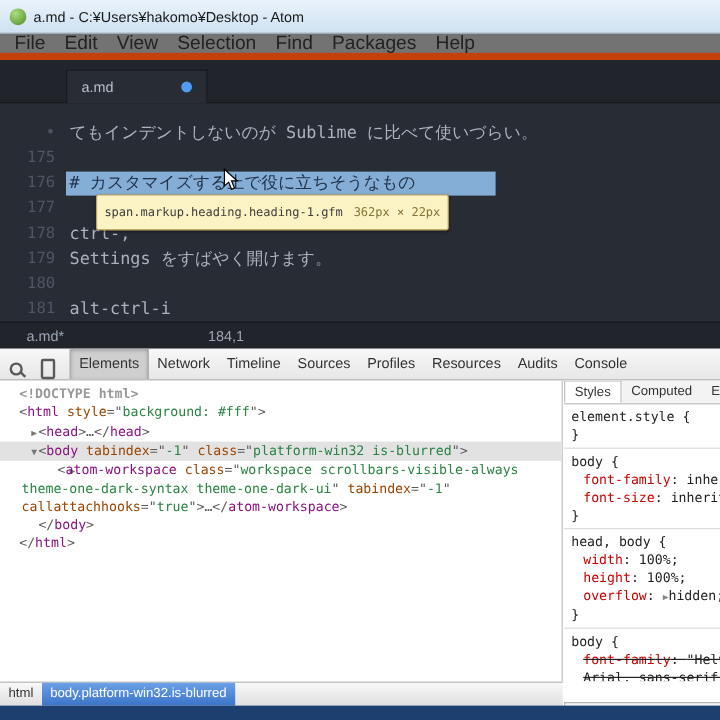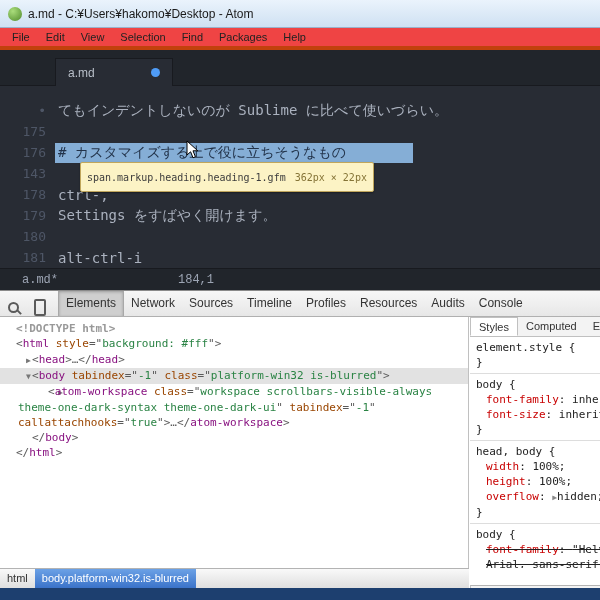--- a/index.html
+++ b/index.html
@@ -8,23 +8,23 @@
 
   
   .titlebar{position:absolute;left:0;top:0;width:600px;height:28px;
             background:linear-gradient(#eaf3fc,#cfe1f2);
             border-bottom:1px solid #9ab1c9;box-sizing:border-box;}
   .appicon{position:absolute;left:8px;top:7px;width:14px;height:14px;border-radius:50%;
            background:radial-gradient(circle at 35% 30%,#aadd7c,#4f8a2a);}
   .wintitle{position:absolute;left:28px;top:0;line-height:28px;font-size:12px;color:#1a1a1a;}
 
   
-  .menubar{position:absolute;left:0;top:28px;width:600px;height:22px;background:#ef4444;
-           border-bottom:4px solid #c2410c;box-sizing:border-box;display:flex;align-items:center;
-           padding-left:4px;font-size:11px;color:#222;}
+  .menubar{position:absolute;left:0;top:28px;width:600px;height:22px;background:#737373;
+           border-bottom:6px solid #c2410c;box-sizing:border-box;display:flex;align-items:center;
+           padding-left:4px;font-size:16px;color:#222;}
   .menu-item{padding:0 8px;line-height:21px;}
 
   
   .editor{position:absolute;left:0;top:50px;width:600px;height:240px;background:#282c34;}
   .tabbar{position:absolute;left:0;top:0;width:600px;height:36px;background:#21252b;
           border-bottom:1px solid #181a1f;box-sizing:border-box;}
   .tab{position:absolute;left:55px;top:8px;width:118px;height:28px;background:#282c34;
        border:1px solid #181a1f;border-bottom:none;box-sizing:border-box;
        display:flex;align-items:center;justify-content:space-between;padding:0 12px;
        color:#b8bfc9;font-size:12px;}
@@ -41,21 +41,21 @@
   .inspect-tooltip{position:absolute;left:80px;top:112px;height:20px;
                    background:#fcf3c5;border:1px solid #c0a65c;border-radius:2px;
                    box-shadow:0 1px 2px rgba(0,0,0,.35);
                    display:flex;align-items:center;gap:9px;padding:4px 6px;
                    font-family:"DejaVu Sans Mono",monospace;font-size:10px;white-space:nowrap;}
   .tt-sel{color:#3c3c3c;}
   .tt-size{color:#857437;}
 
   .ed-status{position:absolute;left:0;top:218px;width:600px;height:22px;background:#21252b;
              border-top:1px solid #181a1f;box-sizing:border-box;display:flex;align-items:center;
-             font-size:12px;color:#9da5b4;font-family:Liberation Mono, monospace;}
+             font-size:12px;color:#9da5b4;}
   .st-file{margin-left:22px;}
   .st-pos{margin-left:120px;}
 
   
   .devtools{position:absolute;left:0;top:290px;width:600px;height:298px;background:#fff;
             border-top:1px solid #8a8a8a;box-sizing:border-box;}
   .dt-toolbar{position:absolute;left:0;top:0;width:600px;height:26px;
               background:linear-gradient(#f7f7f7,#e7e7e7);border-bottom:1px solid #b0b0b0;
               box-sizing:border-box;display:flex;align-items:flex-end;padding-left:6px;}
   .icon-inspect{position:relative;width:16px;height:16px;flex:none;}
@@ -146,21 +146,21 @@
         </div>
         <div class="code-row">
           <span class="gut">175</span>
           <span class="code"></span>
         </div>
         <div class="code-row">
           <span class="gut">176</span>
           <span class="code hl"># カスタマイズする上で役に立ちそうなもの</span>
         </div>
         <div class="code-row">
-          <span class="gut">143</span>
+          <span class="gut">177</span>
           <span class="code"></span>
         </div>
         <div class="code-row">
           <span class="gut">178</span>
           <span class="code">ctrl-,</span>
         </div>
         <div class="code-row">
           <span class="gut">179</span>
           <span class="code">Settings をすばやく開けます。</span>
         </div>
@@ -183,22 +183,22 @@
     </div>
   </div>
 
   <div class="devtools">
     <div class="dt-toolbar">
       <span class="icon-inspect"></span>
       <span class="icon-device"></span>
       <div class="dt-tabs">
           <span class="dt-tab active">Elements</span>
           <span class="dt-tab">Network</span>
+          <span class="dt-tab">Timeline</span>
           <span class="dt-tab">Sources</span>
-          <span class="dt-tab">Timeline</span>
           <span class="dt-tab">Profiles</span>
           <span class="dt-tab">Resources</span>
           <span class="dt-tab">Audits</span>
           <span class="dt-tab">Console</span>
         </div>
     </div>
     <div class="dt-main">
       <div class="dom-tree"><div class="tree-line" style="padding-left: 18px; text-indent: -12px;"><span class="arrow"></span><span class="t-doctype">&lt;!DOCTYPE html&gt;</span></div><div class="tree-line" style="padding-left: 18px; text-indent: -12px;"><span class="arrow">▼</span><span class="t-punct">&lt;</span><span class="t-tag">html</span><span class="t-attr"> style</span><span class="t-punct">="</span><span class="t-val">background: #fff</span><span class="t-punct">"&gt;</span></div><div class="tree-line" style="padding-left: 18px; text-indent: 4px;"><span class="arrow">▶</span><span class="t-punct">&lt;</span><span class="t-tag">head</span><span class="t-punct">&gt;…&lt;/</span><span class="t-tag">head</span><span class="t-punct">&gt;</span></div><div class="tree-line selected" style="padding-left: 18px; text-indent: 4px;"><span class="arrow">▼</span><span class="t-punct">&lt;</span><span class="t-tag">body</span><span class="t-attr"> tabindex</span><span class="t-punct">="</span><span class="t-val">-1</span><span class="t-punct">"</span><span class="t-attr"> class</span><span class="t-punct">="</span><span class="t-val">platform-win32 is-blurred</span><span class="t-punct">"&gt;</span></div><div class="tree-line" style="padding-left: 18px; text-indent: 20px;"><span class="arrow">▶</span><span class="t-punct">&lt;</span><span class="t-tag">atom-workspace</span><span class="t-attr"> class</span><span class="t-punct">="</span><span class="t-val">workspace scrollbars-visible-always theme-one-dark-syntax theme-one-dark-ui</span><span class="t-punct">"</span><span class="t-attr"> tabindex</span><span class="t-punct">="</span><span class="t-val">-1</span><span class="t-punct">"</span><span class="t-attr"> callattachhooks</span><span class="t-punct">="</span><span class="t-val">true</span><span class="t-punct">"&gt;…&lt;/</span><span class="t-tag">atom-workspace</span><span class="t-punct">&gt;</span></div><div class="tree-line" style="padding-left: 18px; text-indent: 4px;"><span class="arrow"></span><span class="t-punct">&lt;/</span><span class="t-tag">body</span><span class="t-punct">&gt;</span></div><div class="tree-line" style="padding-left: 18px; text-indent: -12px;"><span class="arrow"></span><span class="t-punct">&lt;/</span><span class="t-tag">html</span><span class="t-punct">&gt;</span></div></div>
       <div class="dt-sidebar">
         <div class="side-tabs">

